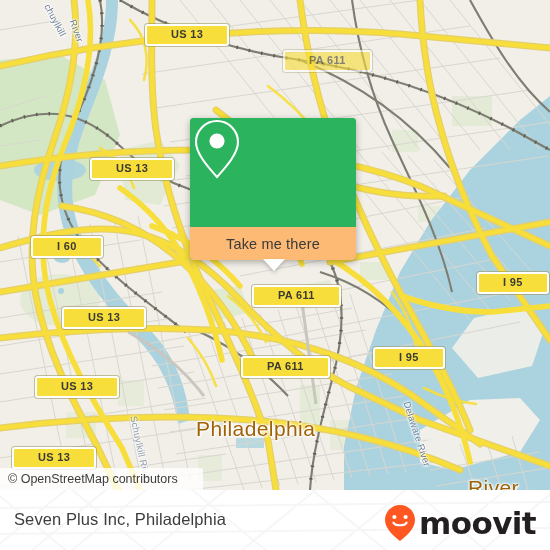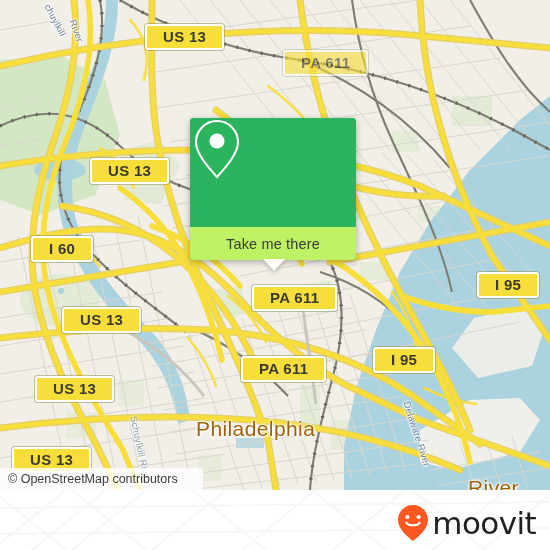--- a/index.html
+++ b/index.html
@@ -7,60 +7,60 @@
        font-family:"Liberation Sans","DejaVu Sans",sans-serif;}
   #page{position:relative;width:550px;height:550px;overflow:hidden;background:#fff;}
 
   
   #map{position:absolute;left:0;top:0;width:550px;height:490px;overflow:hidden;
        background:#f2efe9;}
   #map svg{position:absolute;left:0;top:0;}
 
   
   .shield{position:absolute;background:#f7de3a;border:2px solid #fff;
-          border-radius:3px;color:#3b3b33;font-weight:bold;font-size:15px;
-          line-height:1;padding:3px 16px 4px;white-space:nowrap;
+          border-radius:3px;color:#3b3b33;font-weight:bold;font-size:11px;
+          line-height:1;padding:3px 24px 4px;white-space:nowrap;
           box-shadow:0 0 0 1px rgba(150,145,90,.55);letter-spacing:.3px;}
   .shield.dim{opacity:.62;}
 
   
   .placelbl{position:absolute;color:#a16207;white-space:nowrap;
             text-shadow:0 0 3px #fff,0 0 3px #fff,0 0 2px #fff,1px 1px 2px #fff;}
   .city{font-size:21px;letter-spacing:.4px;}
   .water{color:#6c7f96;font-size:9.5px;letter-spacing:.2px;}
 
   
   #card{position:absolute;left:190px;top:118px;width:166px;height:142px;
         border-radius:4px;background:#2bb35e;
         box-shadow:0 2px 7px rgba(0,0,0,.30);}
   #card-top{position:absolute;left:0;top:0;right:0;height:109px;
             background:#2bb35e;border-radius:4px 4px 0 0;
             display:flex;align-items:center;justify-content:center;}
   #card-bottom{position:absolute;left:0;top:109px;right:0;height:33px;
-               background:#bef264;border-radius:0 0 4px 4px;
+               background:#fdba74;border-radius:0 0 4px 4px;
                display:flex;align-items:center;justify-content:center;}
   #card-bottom span{font-size:14.5px;color:#3a3a3a;letter-spacing:.15px;}
   #card-tail{position:absolute;left:73px;top:141px;width:0;height:0;
              border-left:11px solid transparent;border-right:11px solid transparent;
              border-top:12px solid #fff;
              filter:drop-shadow(0 2px 2px rgba(0,0,0,.22));}
 
   
   #attr{position:absolute;left:0;top:468px;height:22px;
         display:flex;align-items:center;padding-left:8px;
         font-size:12.5px;color:#3c3c3c;background:rgba(255,255,255,.80);
         padding-right:25px;border-radius:0 2px 0 0;}
 
   
   #footer{position:absolute;left:0;top:490px;width:550px;height:60px;
           background:#fff;overflow:hidden;}
   #footer-wm{position:absolute;left:0;top:0;width:550px;height:60px;opacity:.07;}
   #footer-title{position:absolute;left:14px;top:20px;font-size:16.5px;
                 color:#3d3d3d;letter-spacing:.1px;}
-  #logo{position:absolute;right:14px;top:14px;display:flex;align-items:center;gap:2px;}
+  #logo{position:absolute;right:14px;top:14px;display:flex;align-items:center;gap:2px;font-weight:bold;}
   #logo-word{font-size:31px;color:#231f20;letter-spacing:-0.6px;
              font-family:"DejaVu Sans",sans-serif;line-height:1;}
 </style>
 </head>
 <body>
 
 <div id="page">
 
   <div id="map">
 
@@ -285,20 +285,21 @@
       <g stroke="#8a8a8a" stroke-width="2" fill="none">
         <path d="M-20 70 L90 -20 M20 70 L130 -20 M60 70 L170 -20
                  M140 70 L250 -20 M230 70 L340 -20 M320 70 L430 -20
                  M420 70 L530 -20 M470 70 L580 -20"></path>
         <path d="M-20 -10 L90 80 M60 -10 L170 80 M180 -10 L290 80
                  M300 -10 L410 80 M400 -10 L510 80"></path>
         <path d="M0 18 L550 12 M0 44 L550 38"></path>
       </g>
     </svg>
 
+    <div id="footer-title">Seven Plus Inc, Philadelphia</div>
 
     <div id="logo">
       <svg width="34" height="38" viewBox="0 0 34 38">
         <path d="M17 1 C8.7 1 2 7.7 2 16 C2 25.5 12.4 33.4 17 37
                  C21.6 33.4 32 25.5 32 16 C32 7.7 25.3 1 17 1 Z" fill="#ff5722"></path>
         <circle cx="11.4" cy="13" r="2.1" fill="#ffffff"></circle>
         <circle cx="22.6" cy="13" r="2.1" fill="#ffffff"></circle>
         <path d="M10.4 18.6 C12.6 22.2 21.4 22.2 23.6 18.6" fill="none" stroke="#ffffff" stroke-width="2.1" stroke-linecap="round"></path>
       </svg>
       <span id="logo-word">moovit</span>

